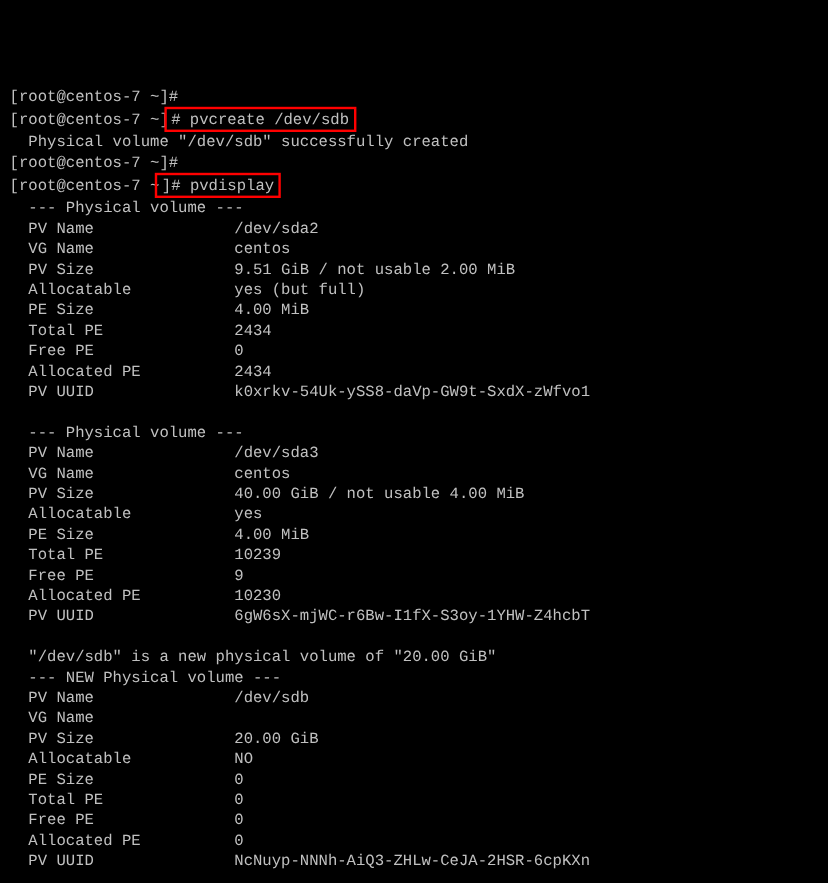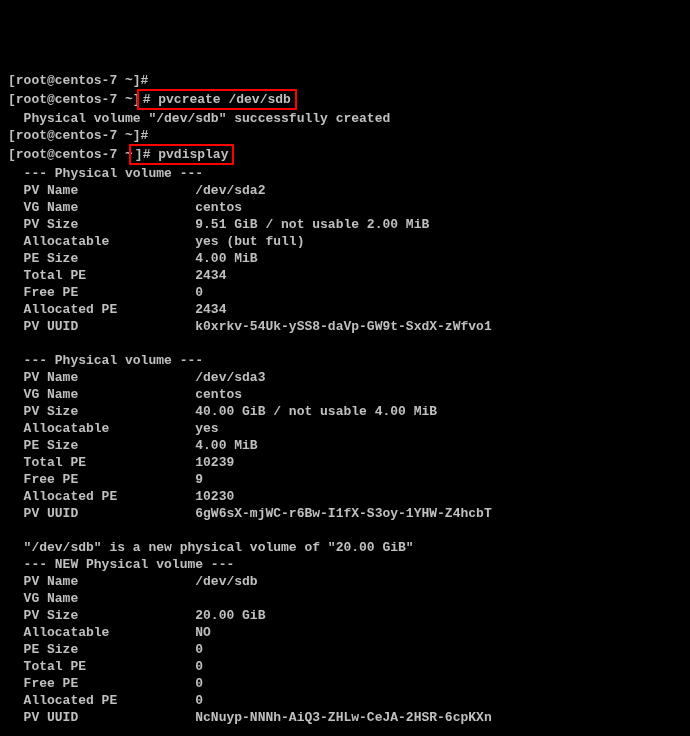--- a/index.html
+++ b/index.html
@@ -1,19 +1,18 @@
 <!DOCTYPE html>
 <html><head>
   <meta charset="utf-8">
   <style>
     * {
       margin: 0;
       padding: 0;
       box-sizing: border-box;
-      font-weight: bold;
     }
     body {
       background: #000;
       color: #c0c0c0;
       font-family: 'Consolas', 'Courier New', monospace;
       font-size: 13px;
       line-height: 17px;
       padding: 4px 8px;
       width: 690px;
       height: 736px;

